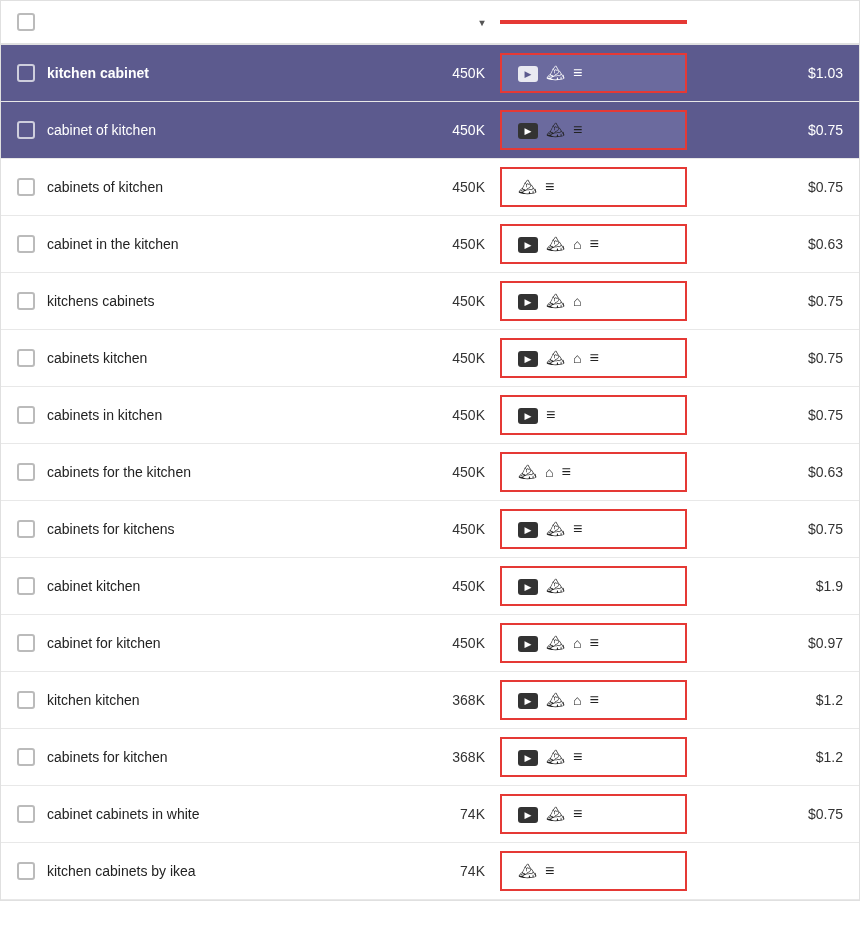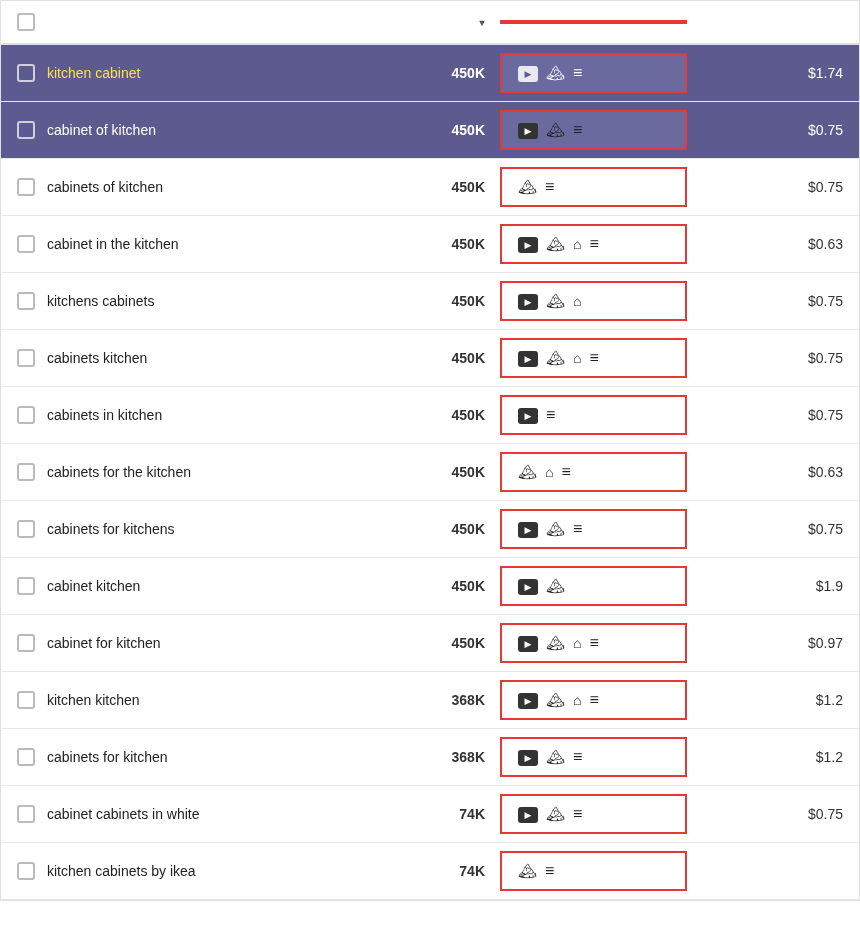--- a/index.html
+++ b/index.html
@@ -124,21 +124,21 @@
       border-color: rgba(255,255,255,0.7);
       background: transparent;
     }
     .keyword-text {
       font-size: 14px;
       color: #222;
     }
     .search-vol {
       font-size: 14px;
       color: #333;
-      font-weight: 700;
+      font-weight: 400;
     }
     .icon-feature {
       font-size: 13px;
       color: #333;
     }
     .cpc-val {
       font-size: 14px;
       color: #333;
     }
     .sort-arrow {
@@ -165,36 +165,36 @@
     </div>
     <div class="col col-cpc">
       <span></span>
     </div>
   </div>
 
   <div id="table-body">
       <div class="table-row" style="background: rgb(92, 90, 142); color: rgb(255, 255, 255);">
     <div class="cell cell-keyword">
       <div class="checkbox" style="border-color:rgba(255,255,255,0.7);background:transparent;"></div>
-      <span class="keyword-text" style="color:#fde047;font-weight:400;">kitchen cabinet</span>
+      <span class="keyword-text" style="color:#ffffff;font-weight:700;">kitchen cabinet</span>
     </div>
     <div class="cell cell-vol">
       <span class="search-vol" style="color:#fff;">450K</span>
     </div>
     <div class="cell cell-serp" style="background:#6b6a9e;">
 
     <span class="icon-feature"><span style="display:inline-flex;align-items:center;justify-content:center;width:20px;height:16px;background:rgba(255,255,255,0.85);border-radius:3px;color:#5c5a8e;font-size:9px;" title="video">▶</span></span>
 
     <span class="icon-feature"><span style="display:inline-flex;align-items:center;justify-content:center;font-size:15px;color:#fff;" title="image">🏔</span></span>
 
     <span class="icon-feature"><span style="font-size:16px;font-weight:bold;color:#fff;letter-spacing:-1px;" title="list">≡</span></span>
 
     </div>
     <div class="cell cell-cpc">
-      <span class="cpc-val" style="color:#fff;">$1.74</span>
+      <span class="cpc-val" style="color:#fff;">$1.03</span>
     </div>
   </div>
       <div class="table-row">
     <div class="cell cell-keyword">
       <div class="checkbox" style=""></div>
       <span class="keyword-text" style="">cabinet of kitchen</span>
     </div>
     <div class="cell cell-vol">
       <span class="search-vol" style="">450K</span>
     </div>

